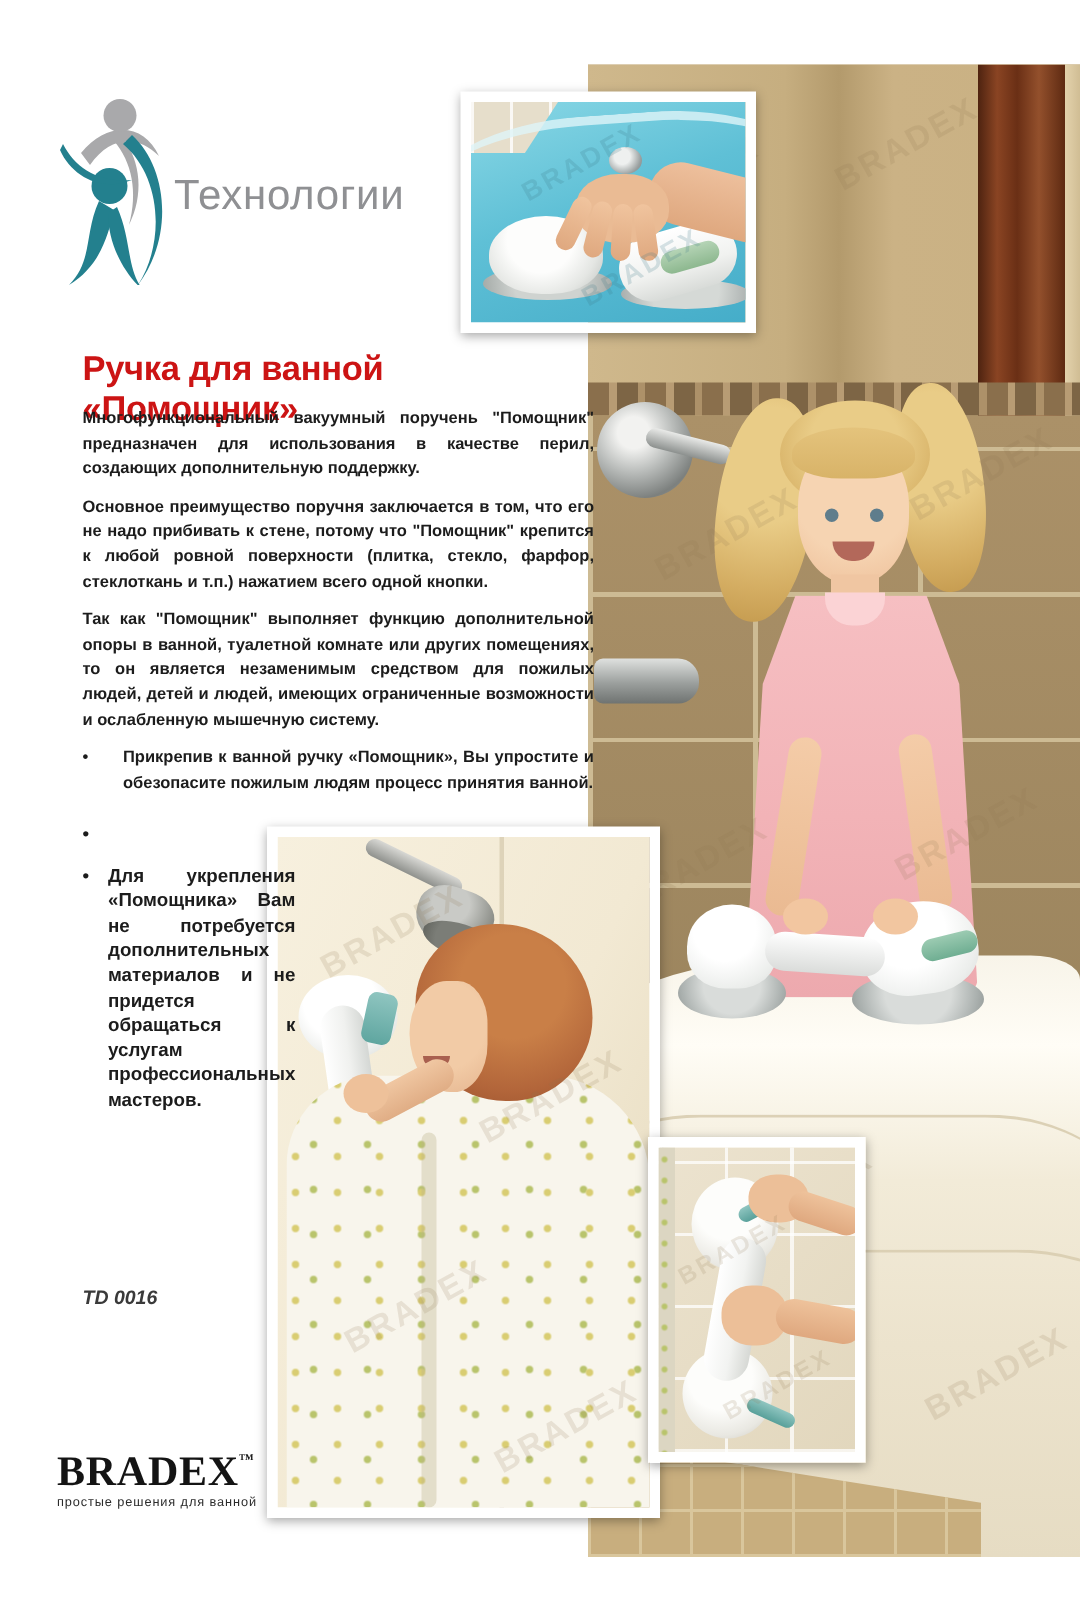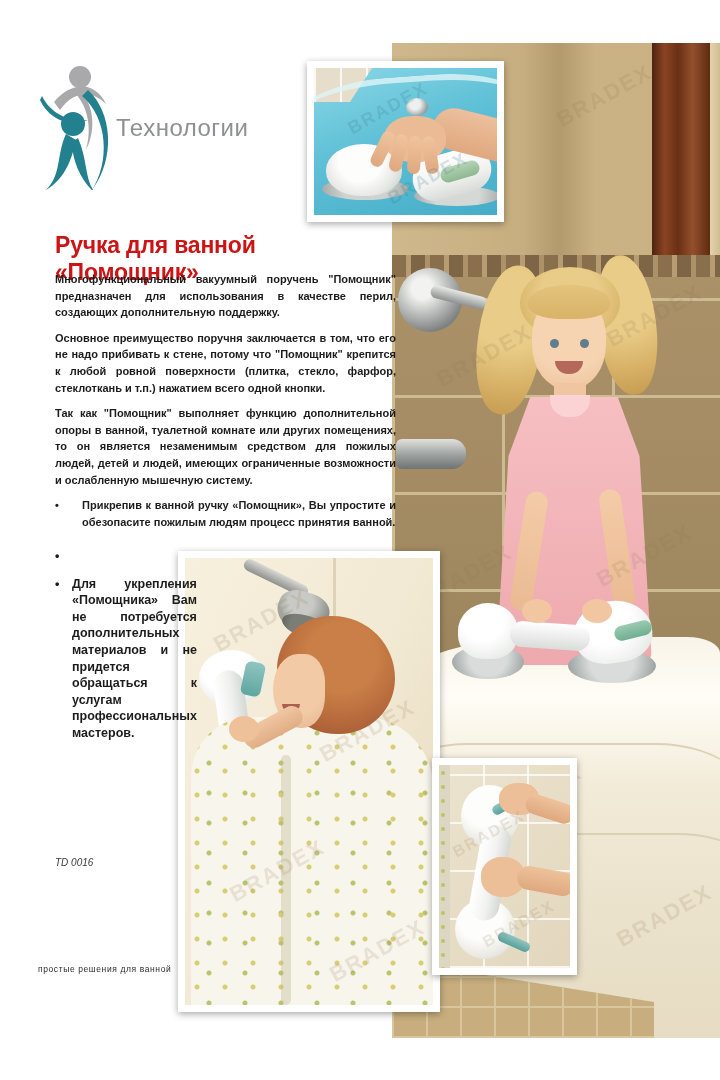--- a/index.html
+++ b/index.html
@@ -2,33 +2,33 @@
 <html><head>
 <meta charset="utf-8">
 <style>
   html,body{margin:0;padding:0;}
   body{width:720px;height:1080px;background:#ffffff;font-family:"Liberation Sans",sans-serif;position:relative;overflow:hidden;}
   .abs{position:absolute;}
 
   
   .brand-logo{left:36px;top:60px;width:260px;height:130px;}
   .logo-icon{position:absolute;left:0;top:4px;width:84px;height:126px;}
-  .logo-text1{position:absolute;left:80px;top:54px;font-size:24px;color:#8f9093;letter-spacing:.5px;text-align:center;}
+  .logo-text1{position:absolute;left:80px;top:54px;font-size:28px;color:#8f9093;letter-spacing:.5px;text-align:center;}
   .logo-text2{position:absolute;left:80px;top:82px;font-size:25px;font-weight:bold;color:#23808e;letter-spacing:.5px;}
 
   
   .page-title{left:55px;top:232px;width:345px;margin:0;font-size:23px;font-weight:bold;color:#cc1414;letter-spacing:-.2px;}
   .text-main{left:55px;top:271px;width:341px;font-size:11px;line-height:16.6px;font-weight:bold;color:#1c1c1c;text-align:justify;}
   .text-main p{margin:0 0 9px 0;}
   .text-narrow{left:55px;top:548px;width:123px;font-size:12.5px;line-height:16.6px;font-weight:bold;color:#1c1c1c;text-align:justify;}
   .li{display:flex;margin:0 0 11px 0;}
   .li .dot{flex:none;width:27px;}
   .text-narrow .li .dot{width:17px;}
   .li .li-text{flex:1;}
-  .product-code{left:55px;top:857px;font-size:10px;font-style:italic;font-weight:normal;color:#3a3a3a;}
+  .product-code{left:55px;top:857px;font-size:13px;font-style:italic;font-weight:bold;color:#3a3a3a;}
 
   
   .bradex{left:38px;top:966px;width:180px;}
   .bradex-name{font-family:"Liberation Serif",serif;font-weight:bold;font-size:28px;color:#141414;letter-spacing:.5px;}
   .bradex-name sup{font-size:10px;vertical-align:14px;letter-spacing:0;}
   .bradex-tagline{font-size:8.5px;color:#2b2b2b;letter-spacing:.6px;margin-top:-2px;}
 
   
   .framed{border:7px solid #fff;box-shadow:0 2px 7px rgba(0,0,0,.35);overflow:hidden;}
   .wm{position:absolute;font-size:22px;font-weight:bold;letter-spacing:2px;transform:rotate(-29deg);color:rgba(140,120,80,.16);pointer-events:none;white-space:nowrap;}
@@ -324,14 +324,15 @@
   </div>
   <div class="li">
     <span class="dot">•</span>
     <span class="li-text">Для укрепления «Помощника» Вам не потребуется дополнительных материалов и не придется обращаться к услугам профессиональных мастеров.</span>
   </div>
 </div>
 
 <div class="abs product-code">TD 0016</div>
 
 <div class="abs bradex">
+  <div class="bradex-name"><span>BRADEX</span><sup>™</sup></div>
   <div class="bradex-tagline">простые решения для ванной</div>
 </div>
 
 </body></html>

